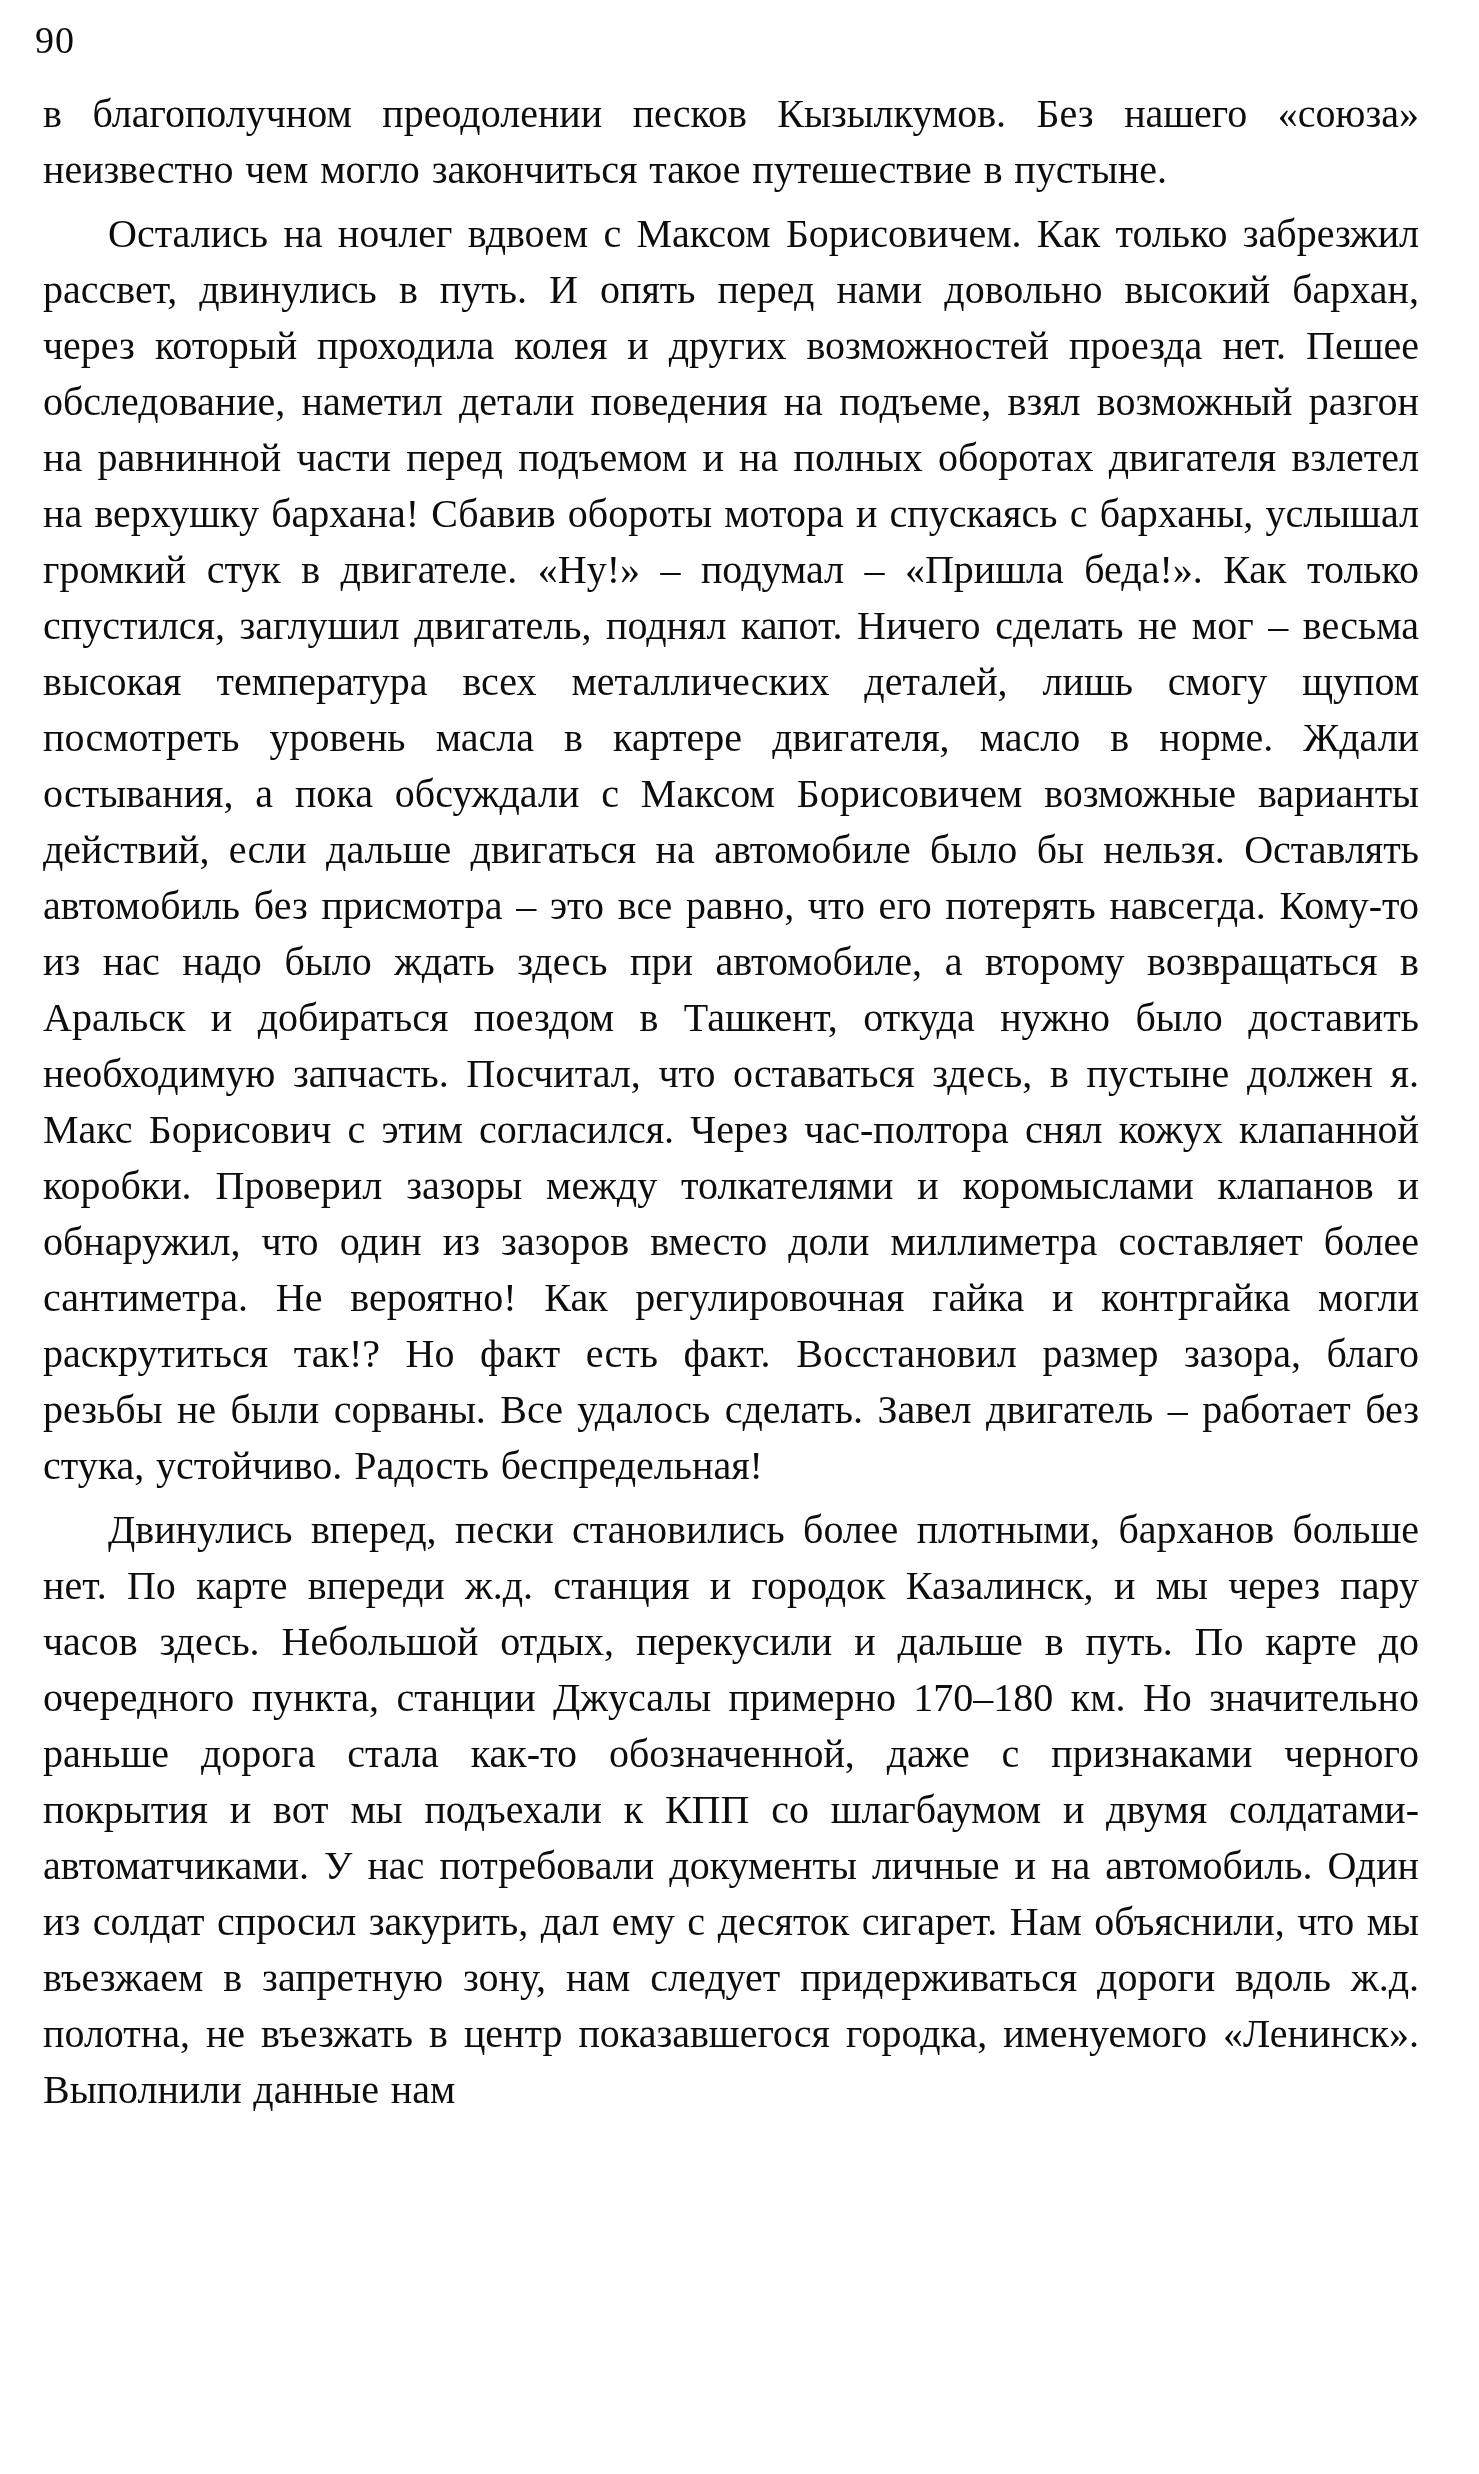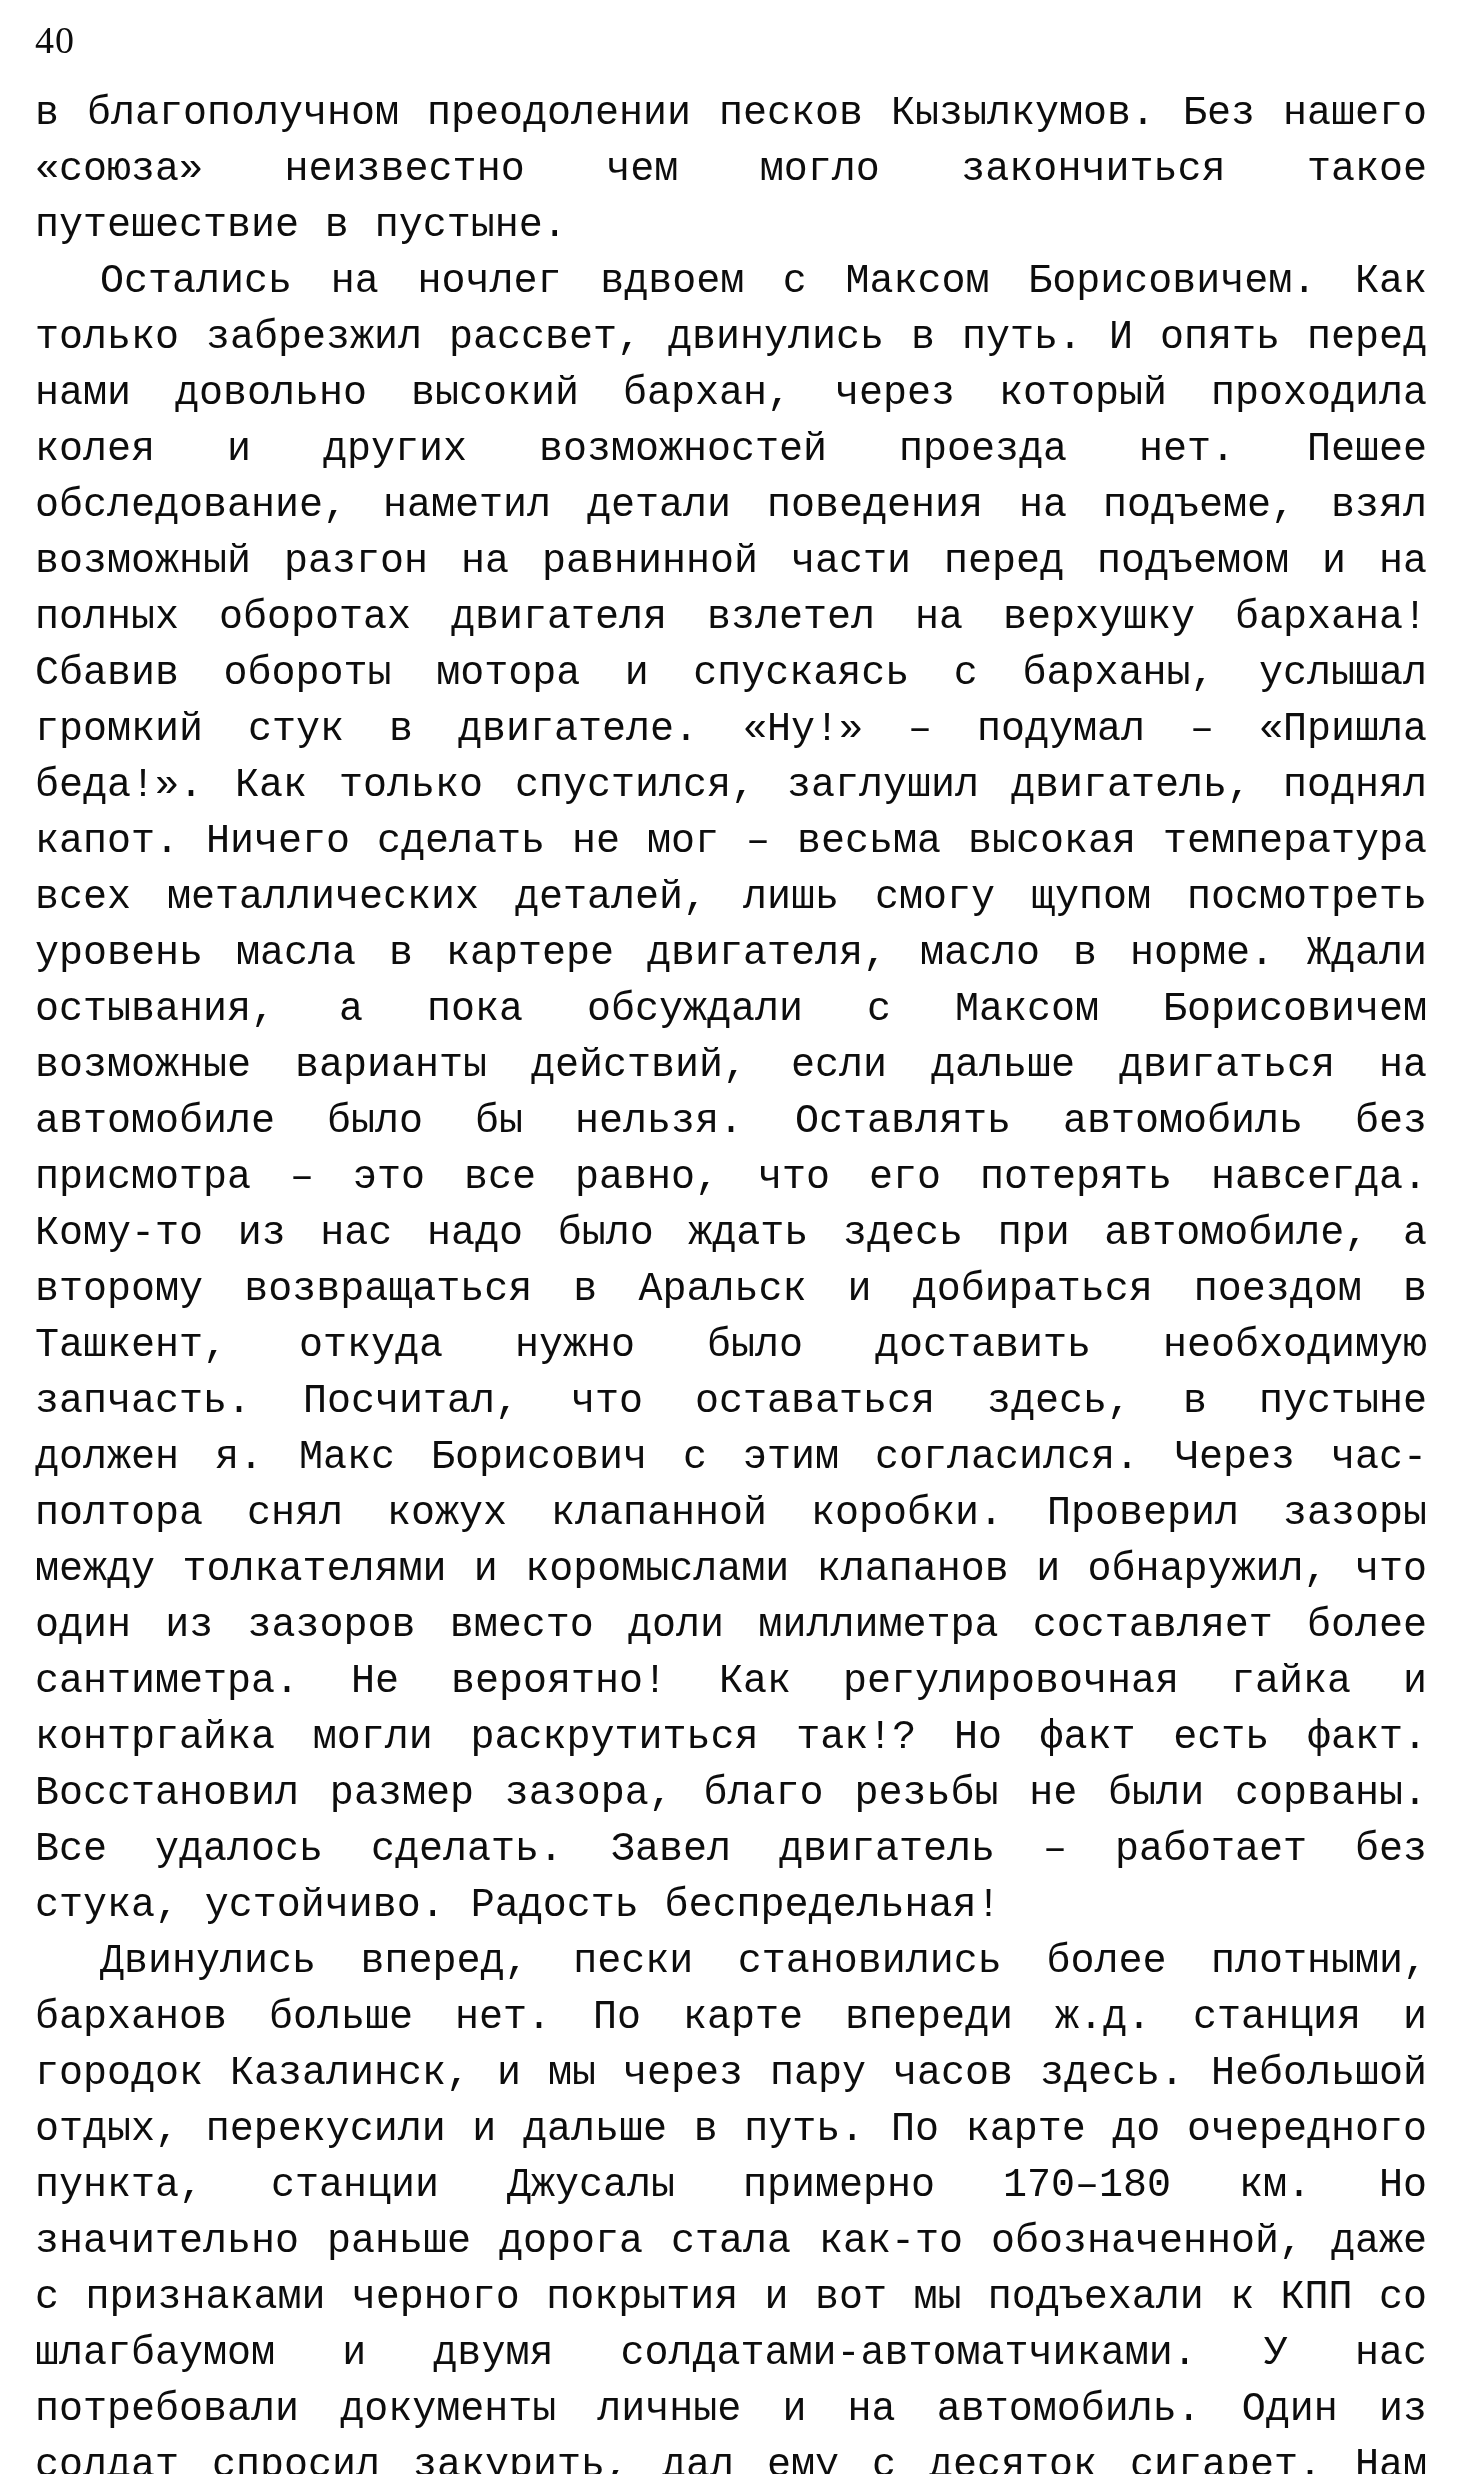--- a/index.html
+++ b/index.html
@@ -29,33 +29,32 @@
     margin: 0 0 24px 0;
     text-align: left;
   }
   .text-block {
     font-size: 40px;
     line-height: 56px;
     text-align: justify;
     word-spacing: 1.8px;
   }
   .para {
-    margin: 0;
+    margin: 8px;
     text-indent: 65px;
-    font-family: Liberation Mono, monospace;
   }
   .para.no-indent {
     text-indent: 0;
   }
 </style>
 </head>
 <body>
 
 <div class="book-page">
-  <div class="page-number">40</div>
+  <div class="page-number">90</div>
 
   <div class="text-block">
     <p class="para no-indent">в благополучном преодолении песков Кызылкумов. Без нашего «союза» неизвестно чем могло закончиться такое путешествие в пустыне.</p>
     <p class="para">Остались на ночлег вдвоем с Максом Борисовичем. Как только забрезжил рассвет, двинулись в путь. И опять перед нами довольно высокий бархан, через который проходила колея и других возможностей проезда нет. Пешее обследование, наметил детали поведения на подъеме, взял возможный разгон на равнинной части перед подъемом и на полных оборотах двигателя взлетел на верхушку бархана! Сбавив обороты мотора и спускаясь с барханы, услышал громкий стук в двигателе. «Ну!» – подумал – «Пришла беда!». Как только спустился, заглушил двигатель, поднял капот. Ничего сделать не мог – весьма высокая температура всех металлических деталей, лишь смогу щупом посмотреть уровень масла в картере двигателя, масло в норме. Ждали остывания, а пока обсуждали с Максом Борисовичем возможные варианты действий, если дальше двигаться на автомобиле было бы нельзя. Оставлять автомобиль без присмотра – это все равно, что его потерять навсегда. Кому-то из нас надо было ждать здесь при автомобиле, а второму возвращаться в Аральск и добираться поездом в Ташкент, откуда нужно было доставить необходимую запчасть. Посчитал, что оставаться здесь, в пустыне должен я. Макс Борисович с этим согласился. Через час-полтора снял кожух клапанной коробки. Проверил зазоры между толкателями и коромыслами клапанов и обнаружил, что один из зазоров вместо доли миллиметра составляет более сантиметра. Не вероятно! Как регулировочная гайка и контргайка могли раскрутиться так!? Но факт есть факт. Восстановил размер зазора, благо резьбы не были сорваны. Все удалось сделать. Завел двигатель – работает без стука, устойчиво. Радость беспредельная!</p>
     <p class="para">Двинулись вперед, пески становились более плотными, барханов больше нет. По карте впереди ж.д. станция и городок Казалинск, и мы через пару часов здесь. Небольшой отдых, перекусили и дальше в путь. По карте до очередного пункта, станции Джусалы примерно 170–180 км. Но значительно раньше дорога стала как-то обозначенной, даже с признаками черного покрытия и вот мы подъехали к КПП со шлагбаумом и двумя солдатами-автоматчиками. У нас потребовали документы личные и на автомобиль. Один из солдат спросил закурить, дал ему с десяток сигарет. Нам объяснили, что мы въезжаем в запретную зону, нам следует придерживаться дороги вдоль ж.д. полотна, не въезжать в центр показавшегося городка, именуемого «Ленинск». Выполнили данные нам</p>
   </div>
 </div>
 
 
 </body></html>

